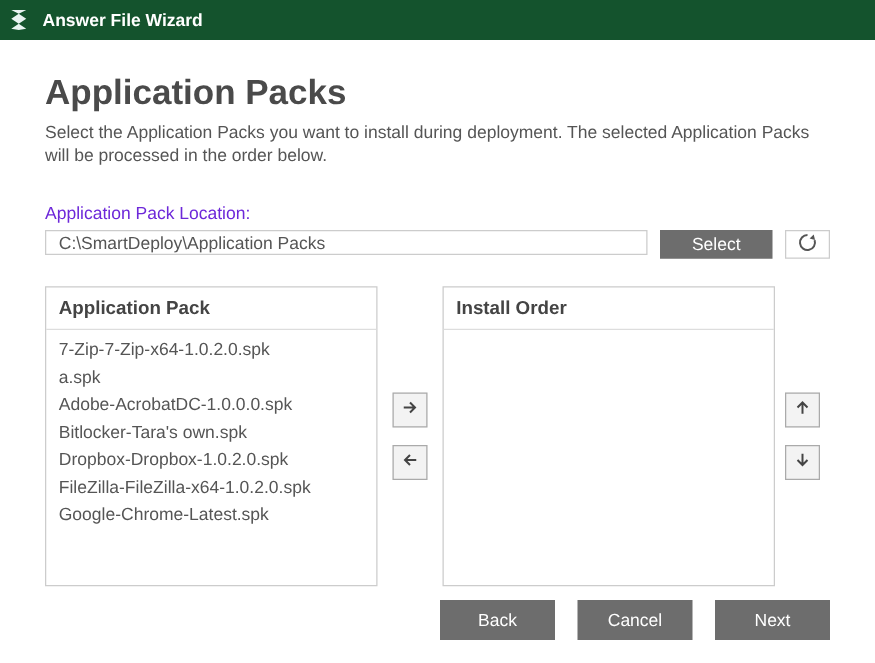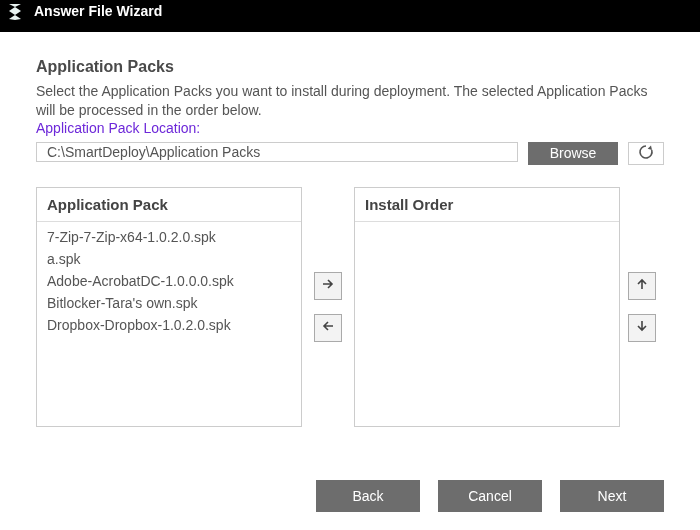--- a/index.html
+++ b/index.html
@@ -4,47 +4,48 @@
   <style>
     * { box-sizing: border-box; margin: 0; padding: 0; }
     body {
       font-family: "Segoe UI", Tahoma, sans-serif;
       background: #fff;
       width: 700px;
       height: 530px;
       overflow: hidden;
     }
     .titlebar {
-      background: #000000;
+      background: #14532d;
       color: #fff;
       height: 32px;
       display: flex;
-      padding: 3px 6px;
+      align-items: center;
+      padding: 13px 6px;
       font-size: 14px;
       font-weight: 600;
     }
     .titlebar .logo {
       width: 18px;
       height: 18px;
       margin-right: 10px;
     }
     .content {
       padding: 26px 36px 0 36px;
     }
     .heading {
-      font-size: 16px;
+      font-size: 28px;
       font-weight: 600;
       color: #4a4a4a;
       margin-bottom: 6px;
     }
     .subtext {
       font-size: 14px;
       color: #555;
       line-height: 1.35;
-      margin-bottom: 0;
+      margin-bottom: 28px;
     }
     .loc-label {
       font-size: 14px;
       color: #6d28d9;
       margin-bottom: 6px;
     }
     .loc-row {
       display: flex;
       gap: 10px;
       align-items: stretch;
@@ -154,21 +155,21 @@
       justify-content: center;
     }
     .footer {
       position: absolute;
       bottom: 18px;
       right: 36px;
       display: flex;
       gap: 18px;
     }
     .nav-btn {
-      width: 104px;
+      width: 92px;
       height: 32px;
       background: #6d6d6d;
       color: #fff;
       border: none;
       font-size: 14px;
       cursor: pointer;
     }
   </style>
 </head>
 <body>
@@ -182,40 +183,42 @@
   <span>Answer File Wizard</span>
 </div>
 
 <div class="content">
   <div class="heading">Application Packs</div>
   <div class="subtext">Select the Application Packs you want to install during deployment. The selected Application Packs will be processed in the order below.</div>
 
   <div class="loc-label">Application Pack Location:</div>
   <div class="loc-row">
     <input class="loc-input" type="text" value="C:\SmartDeploy\Application Packs" style="">
-    <button class="browse-btn">Browse</button>
+    <button class="browse-btn">Select</button>
     <button class="refresh-btn">
       <span>
         <svg width="18" height="18" viewBox="0 0 18 18">
             <path d="M9 3 a6 6 0 1 0 5.7 4.1" fill="none" stroke="#555" stroke-width="1.6"></path>
             <path d="M14 2.5 L15 7 L10.7 5.8 Z" fill="#555"></path>
           </svg>
       </span>
     </button>
   </div>
 
   <div class="lists-area">
     <div class="list-panel">
       <div class="list-header">Application Pack</div>
       <div class="list-body has-hscroll" id="available-list">
           <div class="list-item">7-Zip-7-Zip-x64-1.0.2.0.spk</div>
           <div class="list-item">a.spk</div>
           <div class="list-item">Adobe-AcrobatDC-1.0.0.0.spk</div>
           <div class="list-item">Bitlocker-Tara's own.spk</div>
           <div class="list-item">Dropbox-Dropbox-1.0.2.0.spk</div>
+          <div class="list-item">FileZilla-FileZilla-x64-1.0.2.0.spk</div>
+          <div class="list-item">Google-Chrome-Latest.spk</div>
         </div>
     </div>
 
     <div class="transfer-col">
       <button class="arrow-btn">
         <span>
           <svg width="14" height="14" viewBox="0 0 14 14">
               <path d="M2 7 L10 7 M7 3 L11 7 L7 11" fill="none" stroke="#444" stroke-width="1.6"></path>
             </svg>
         </span>

